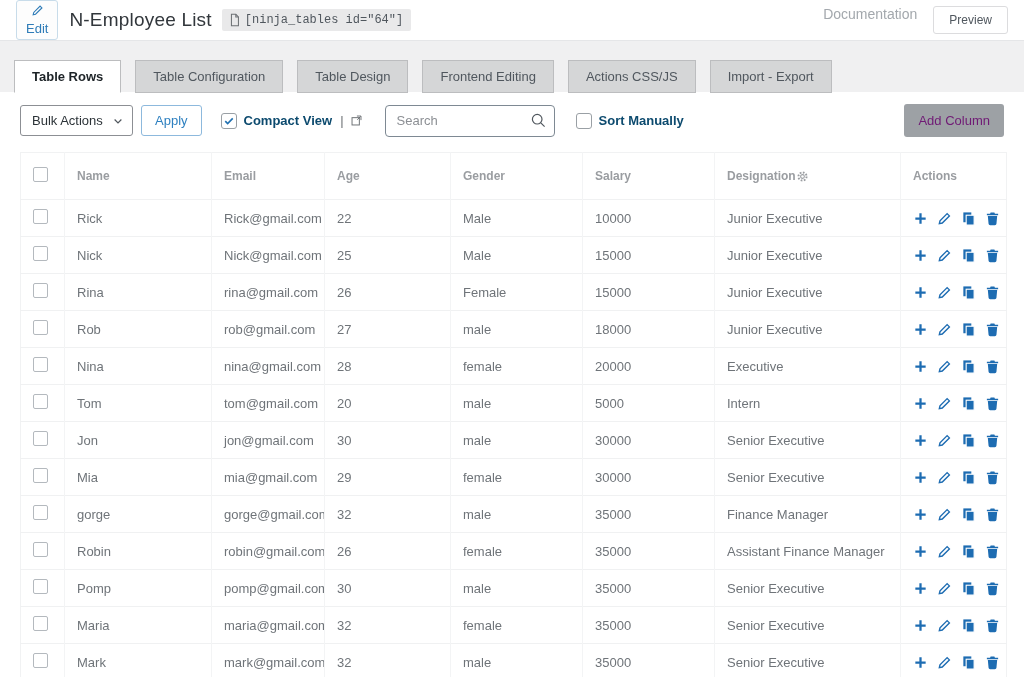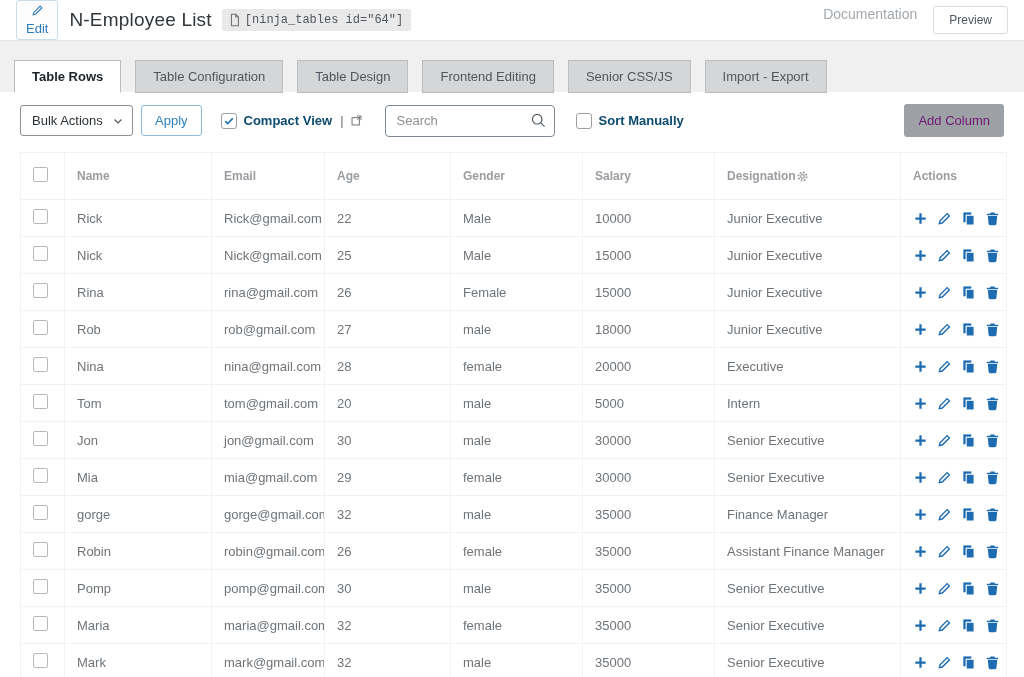--- a/index.html
+++ b/index.html
@@ -145,21 +145,21 @@
     <button class="preview-btn">Preview</button>
   </div>
 </div>
 
 <div class="tabs-area">
   <div class="tabs">
     <div class="tab active">Table Rows</div>
     <div class="tab">Table Configuration</div>
     <div class="tab">Table Design</div>
     <div class="tab">Frontend Editing</div>
-    <div class="tab">Senior CSS/JS</div>
+    <div class="tab">Actions CSS/JS</div>
     <div class="tab">Import - Export</div>
   </div>
 
   <div class="panel">
 
     <div class="toolbar">
       <div class="select-box">
         <span>Bulk Actions</span>
         <span class="icon">
           <svg width="12" height="12" viewBox="0 0 16 16">

